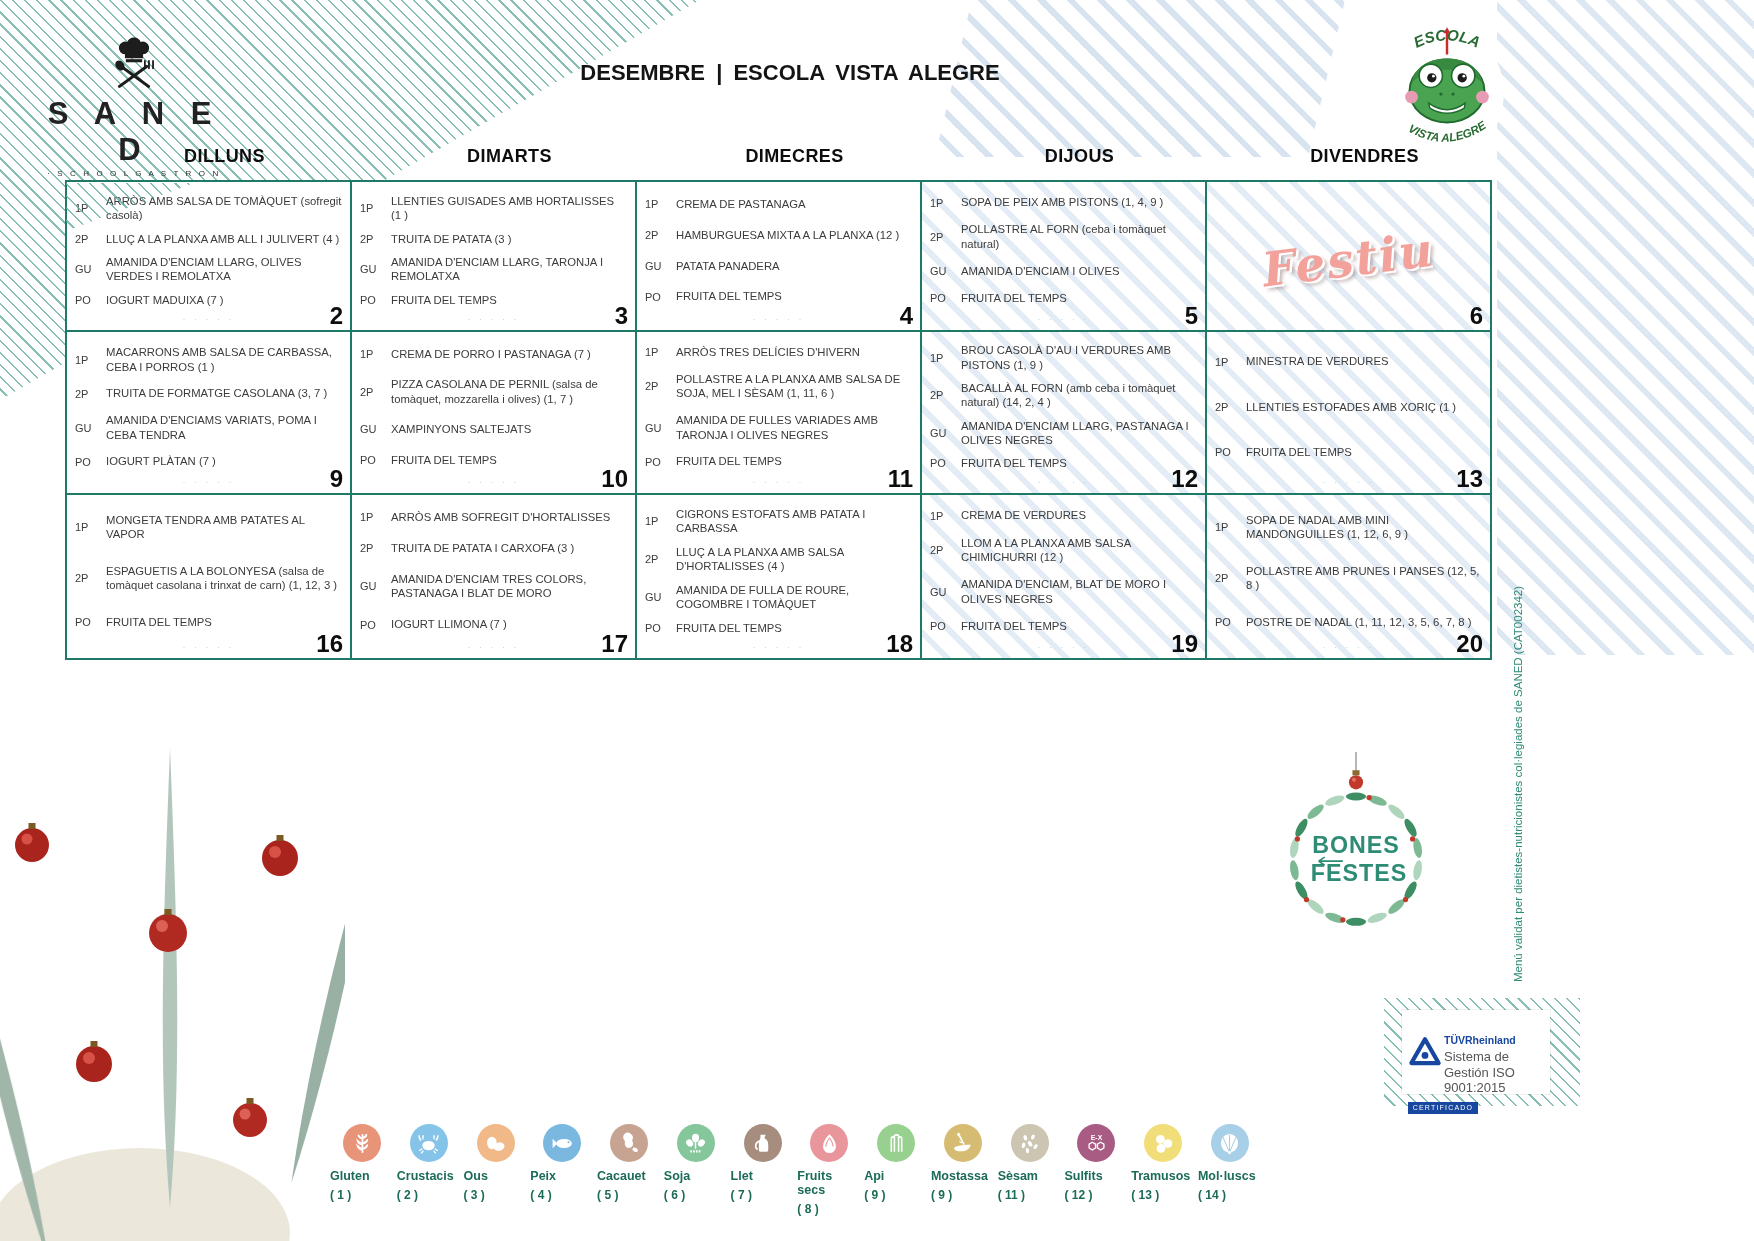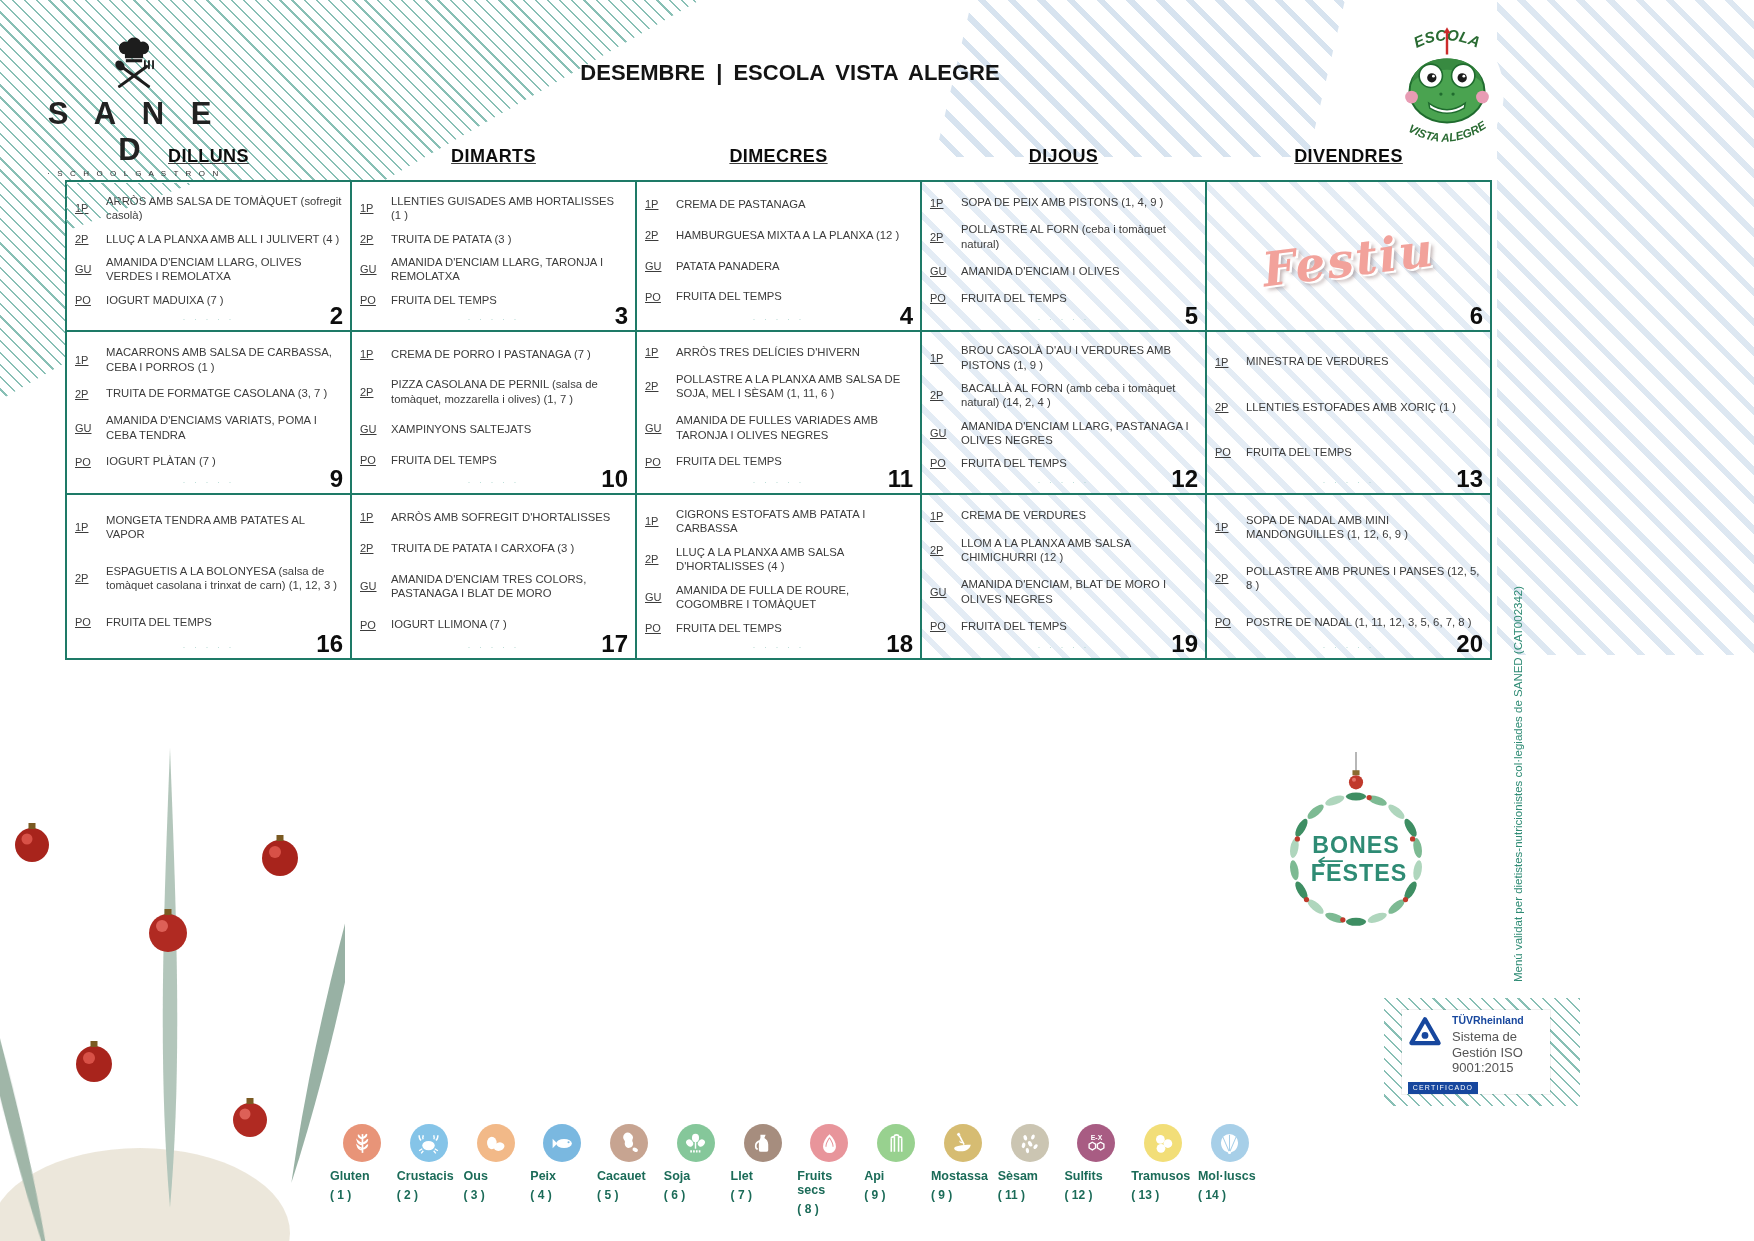--- a/index.html
+++ b/index.html
@@ -21,29 +21,29 @@
   .brand-tagline{font-size:8px;letter-spacing:2.6px;color:#2e2e2e;margin-top:1px;}
 
   
   .title{position:absolute;left:430px;top:60px;width:720px;text-align:center;font-size:22px;
          font-weight:bold;color:#141414;word-spacing:5px;z-index:2;}
 
   
   .mascot{position:absolute;left:1386px;top:16px;width:122px;height:152px;z-index:2;}
 
   
-  .day-headers{position:absolute;left:66px;top:146px;width:1425px;display:grid;grid-template-columns:repeat(5,285px);z-index:2;text-decoration:underline;}
+  .day-headers{position:absolute;left:82px;top:146px;width:1425px;display:grid;grid-template-columns:repeat(5,285px);z-index:2;}
   .day-header{text-align:center;font-size:18px;font-weight:bold;color:#0d0d0d;letter-spacing:.4px;}
   .menu-grid{position:absolute;left:65px;top:180px;display:grid;grid-template-columns:repeat(5,285px);
              grid-template-rows:150px 163px 165px;z-index:2;border:1.6px solid #1E7A67;}
   .cell{position:relative;border:1.5px solid #1E7A67;background:#fff;padding:7px 8px 18px 8px;box-sizing:border-box;}
   .cell.striped{background-image:repeating-linear-gradient(45deg,rgba(255,255,255,0) 0 15px,rgba(183,205,228,.38) 15px 21px);}
   .items{display:flex;flex-direction:column;justify-content:space-around;height:100%;}
   .item{display:flex;align-items:center;gap:7px;}
-  .ilabel{flex:0 0 24px;font-size:11px;text-decoration:underline;}
+  .ilabel{flex:0 0 24px;font-size:11px;}
   .itext{font-size:11.3px;line-height:1.28;}
   .daynum{position:absolute;right:7px;bottom:0px;font-size:24px;font-weight:bold;color:#0d0d0d;}
   .dots{position:absolute;bottom:6px;left:0;right:0;text-align:center;color:rgba(120,185,175,.55);font-size:9px;letter-spacing:3px;}
   .festiu{position:absolute;left:0;right:0;top:34%;text-align:center;transform:rotate(-7deg);
           font-family:"DejaVu Serif",serif;font-style:italic;font-weight:bold;font-size:47px;color:#F2A29B;
           text-shadow:2px 2px 0 #ffffff,4px 4px 4px rgba(120,90,90,.45);letter-spacing:2px;}
 
   
   .allergen-row{position:absolute;left:330px;top:1124px;width:932px;display:flex;justify-content:space-between;z-index:2;}
   .allergen{width:64px;text-align:left;}
@@ -58,21 +58,21 @@
   
   .wreath{position:absolute;left:1270px;top:748px;width:172px;height:192px;z-index:2;}
 
   
   .side-note{position:absolute;left:1308px;top:778px;width:420px;text-align:center;transform:rotate(-90deg);
              color:#2E8B74;font-size:11.5px;white-space:nowrap;z-index:2;}
 
   
   .tuv-card{position:absolute;left:1402px;top:1010px;width:148px;height:84px;background:#fff;z-index:2;
             box-shadow:0 0 0 1px rgba(0,0,0,.06);padding:5px 6px;box-sizing:border-box;}
-  .tuv-top{display:flex;gap:10px;align-items:flex-start;}
+  .tuv-top{display:flex;gap:2px;align-items:flex-start;margin-top:20px;}
   .tuv-tri{width:34px;height:34px;flex:0 0 34px;}
   .tuv-brand{font-size:10.5px;font-weight:bold;color:#17479E;line-height:1.05;}
   .tuv-system{font-size:13px;color:#555;line-height:1.2;margin-top:3px;}
   .tuv-badge{background:#17479E;color:#fff;font-size:7px;letter-spacing:1.2px;text-align:center;
              padding:2.5px 4px;margin-top:6px;width:62px;}
 </style>
 </head>
 <body>
 
 <div class="page">

